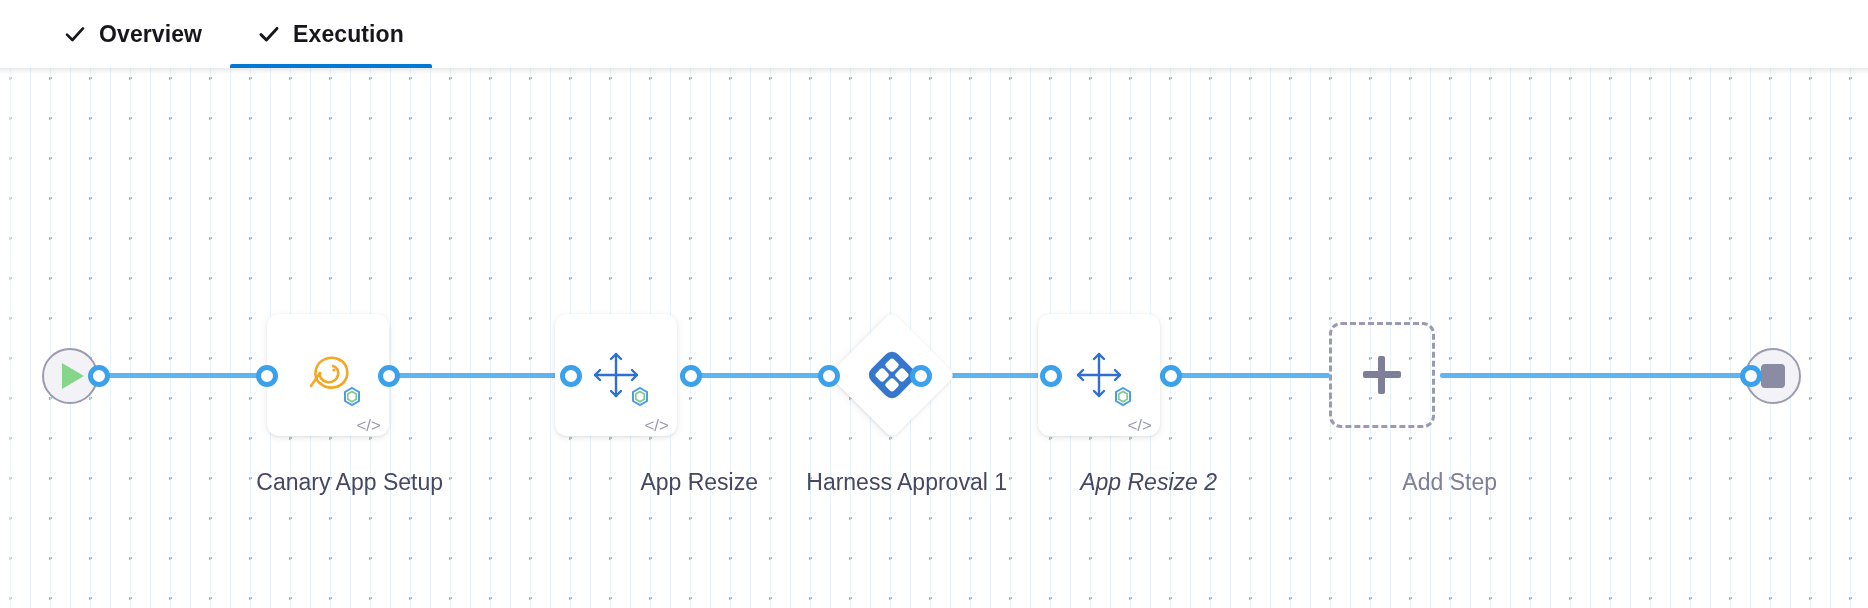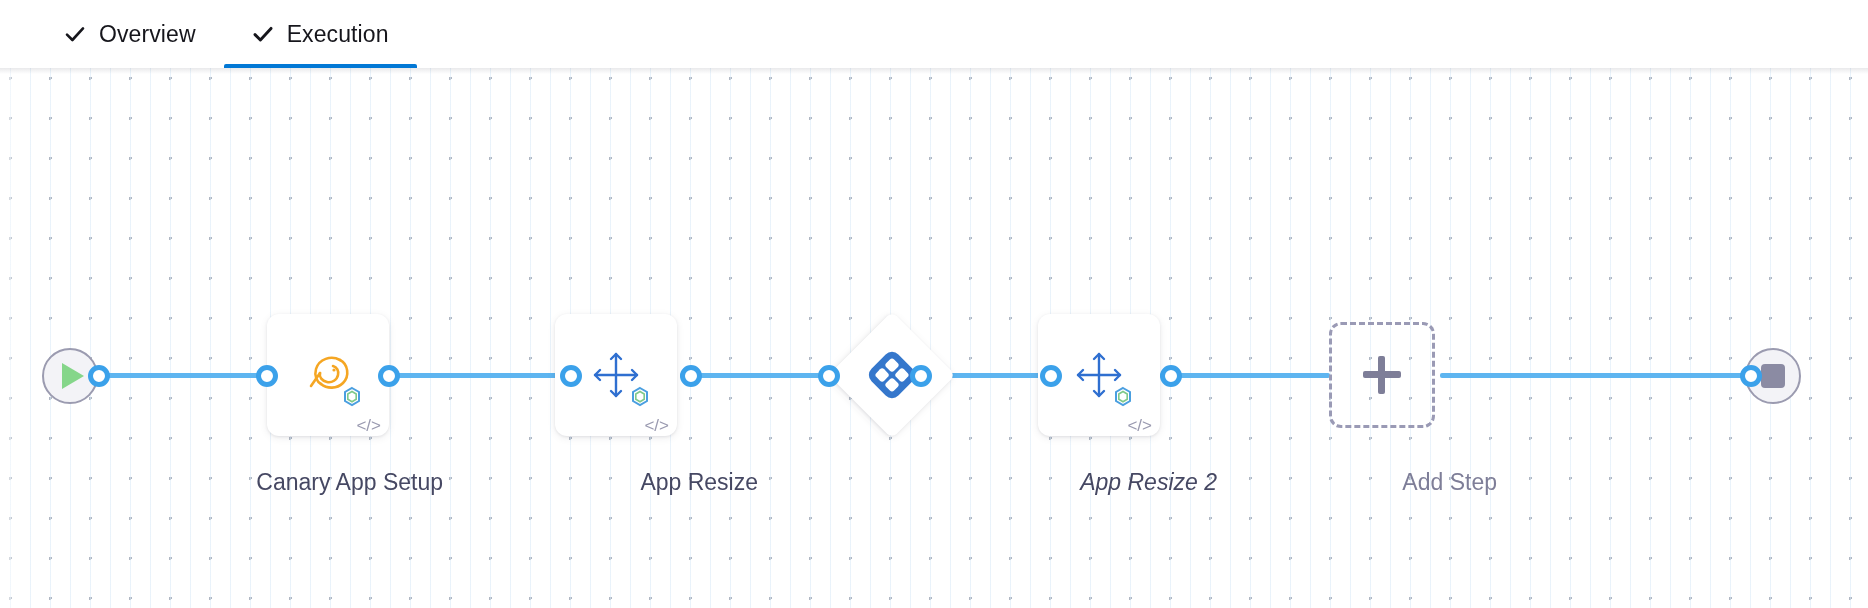--- a/index.html
+++ b/index.html
@@ -54,22 +54,23 @@
     align-items: center;
     justify-content: center;
     flex: none;
   }
   .tab-check svg { display: block; }
   .tab-label {
     font-size: 23px;
     color: #16161c;
     letter-spacing: 0.1px;
     line-height: 1;
-  }
-  .tab.active .tab-label { font-weight: normal; }
+    font-weight: bold;
+  }
+  .tab.active .tab-label { font-weight: bold; }
   .tab.active::after {
     content: "";
     position: absolute;
     left: 0;
     bottom: 0;
     width: 100%;
     height: 4px;
     background: #0278d5;
     border-radius: 2px 2px 0 0;
   }
@@ -360,20 +361,21 @@
               <rect x="27.5" y="13.5" width="11" height="11" rx="3" fill="#ffffff"></rect>
               <rect x="13.5" y="27.5" width="11" height="11" rx="3" fill="#ffffff"></rect>
               <rect x="27.5" y="27.5" width="11" height="11" rx="3" fill="#ffffff"></rect>
             </g>
           </svg>
         </div>
       </div>
     </div>
     <div class="port" style="left:818px;"></div>
     <div class="port" style="left:910px;"></div>
+    <div class="label" style="left:777px;">Harness Approval 1</div>
 
     <div class="node" style="left:1038px; top:246px;">
       <div class="card">
         <div class="card-icon">
           <svg width="58" height="58" viewBox="0 0 58 58">
             <g fill="none" stroke="#2f6fd0" stroke-width="2.4" stroke-linecap="round" stroke-linejoin="round">
               <path d="M29 8 L29 50"></path>
               <path d="M8 29 L50 29"></path>
               <path d="M24 13 L29 8 L34 13"></path>
               <path d="M24 45 L29 50 L34 45"></path>

